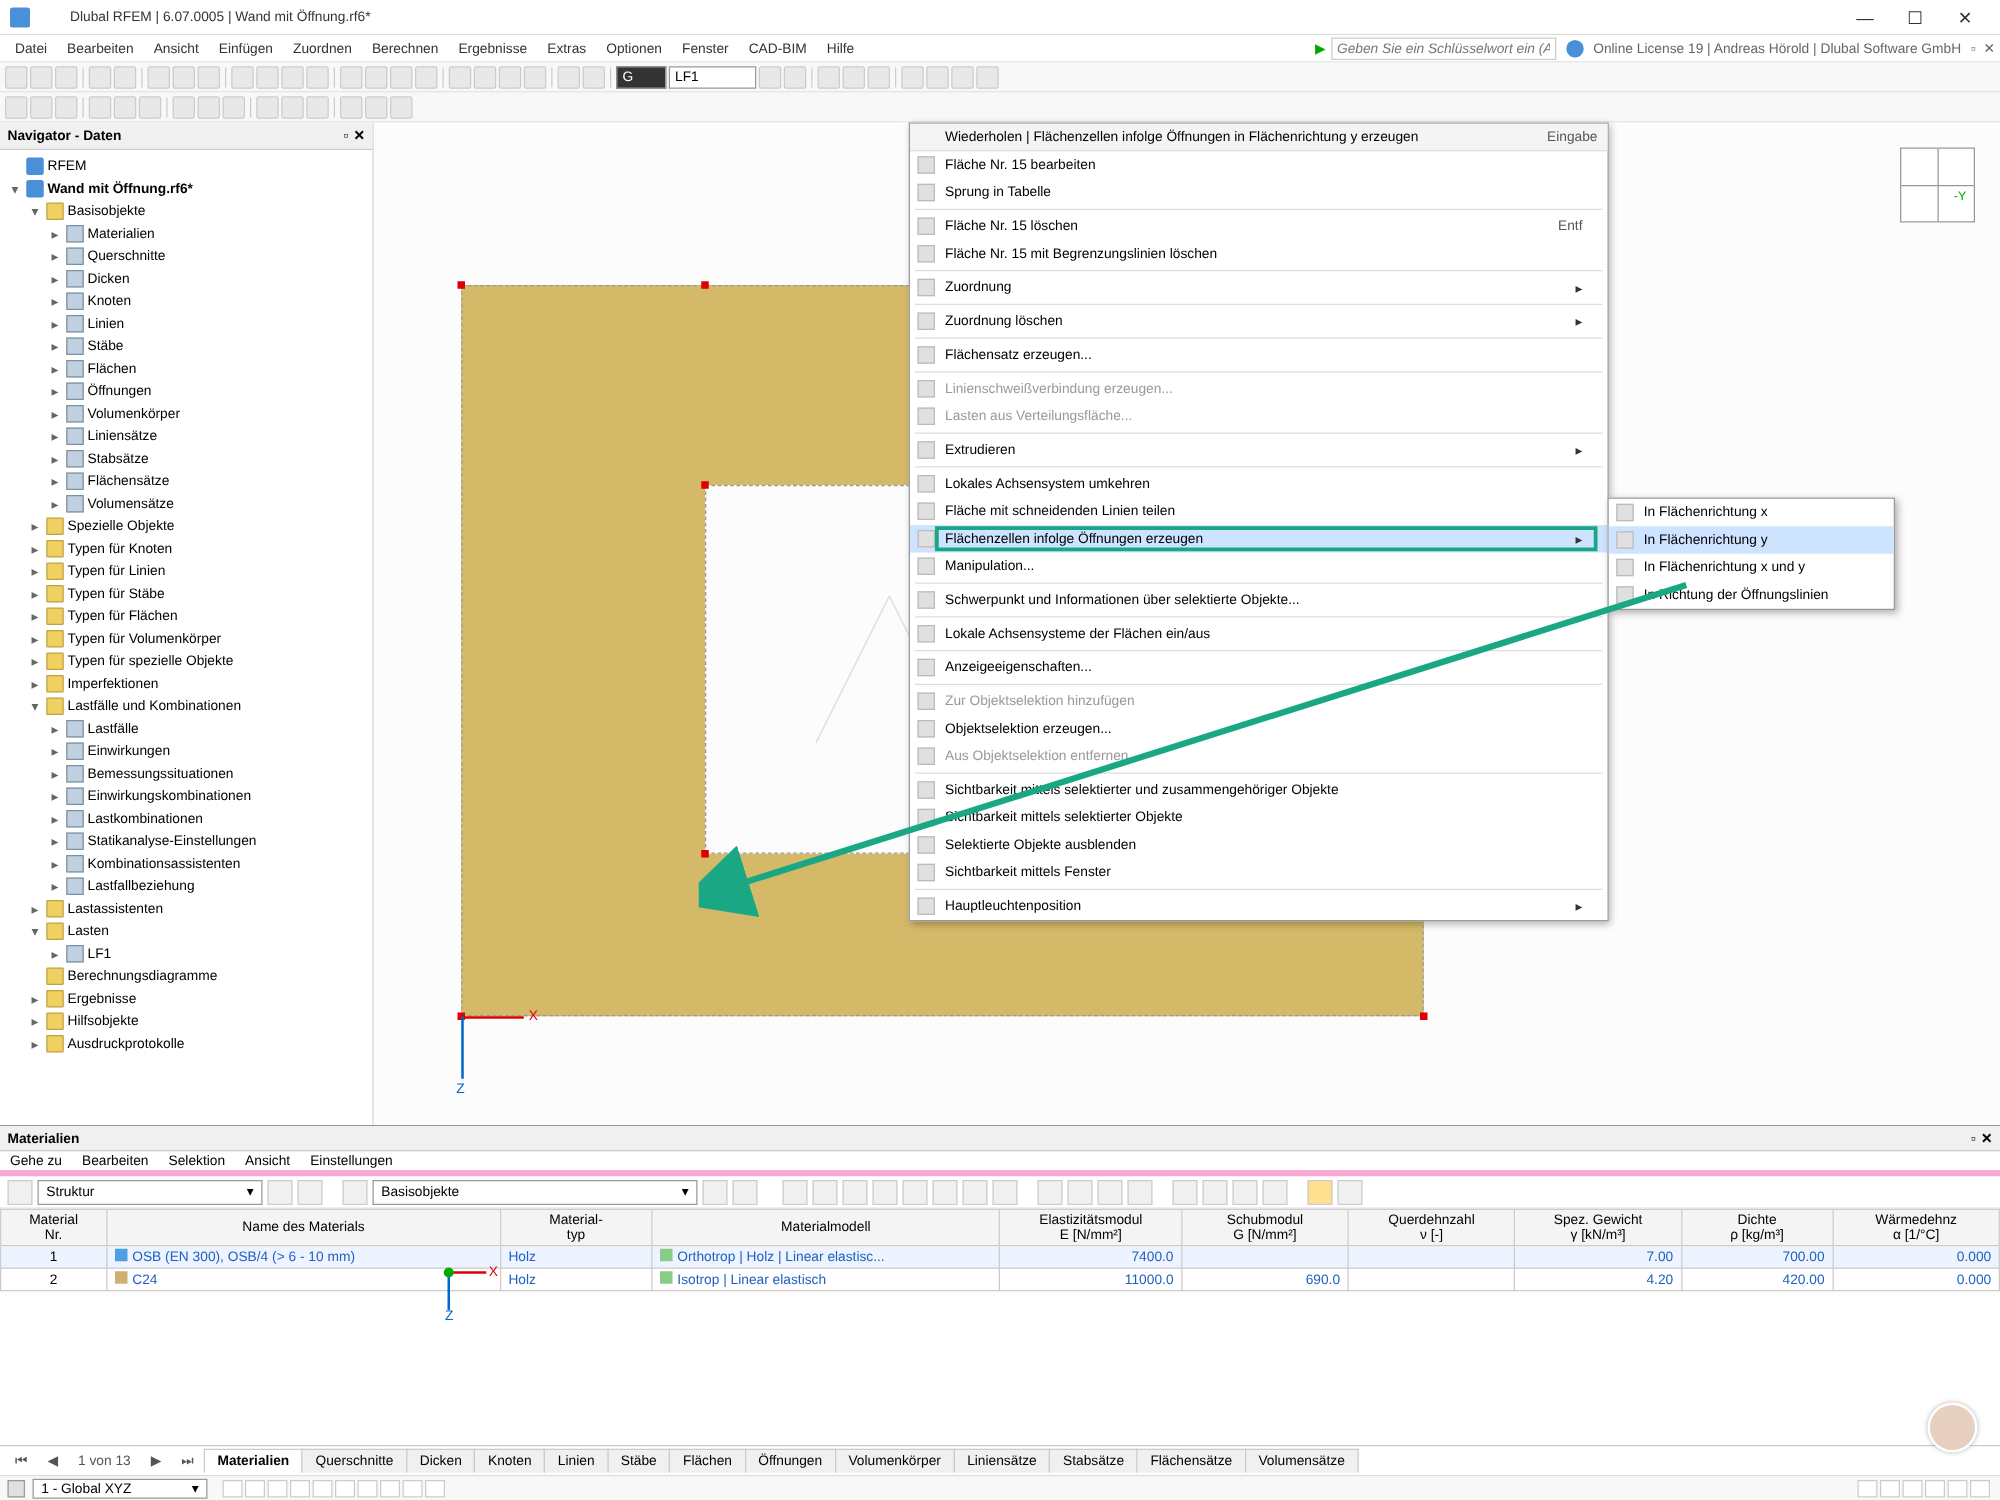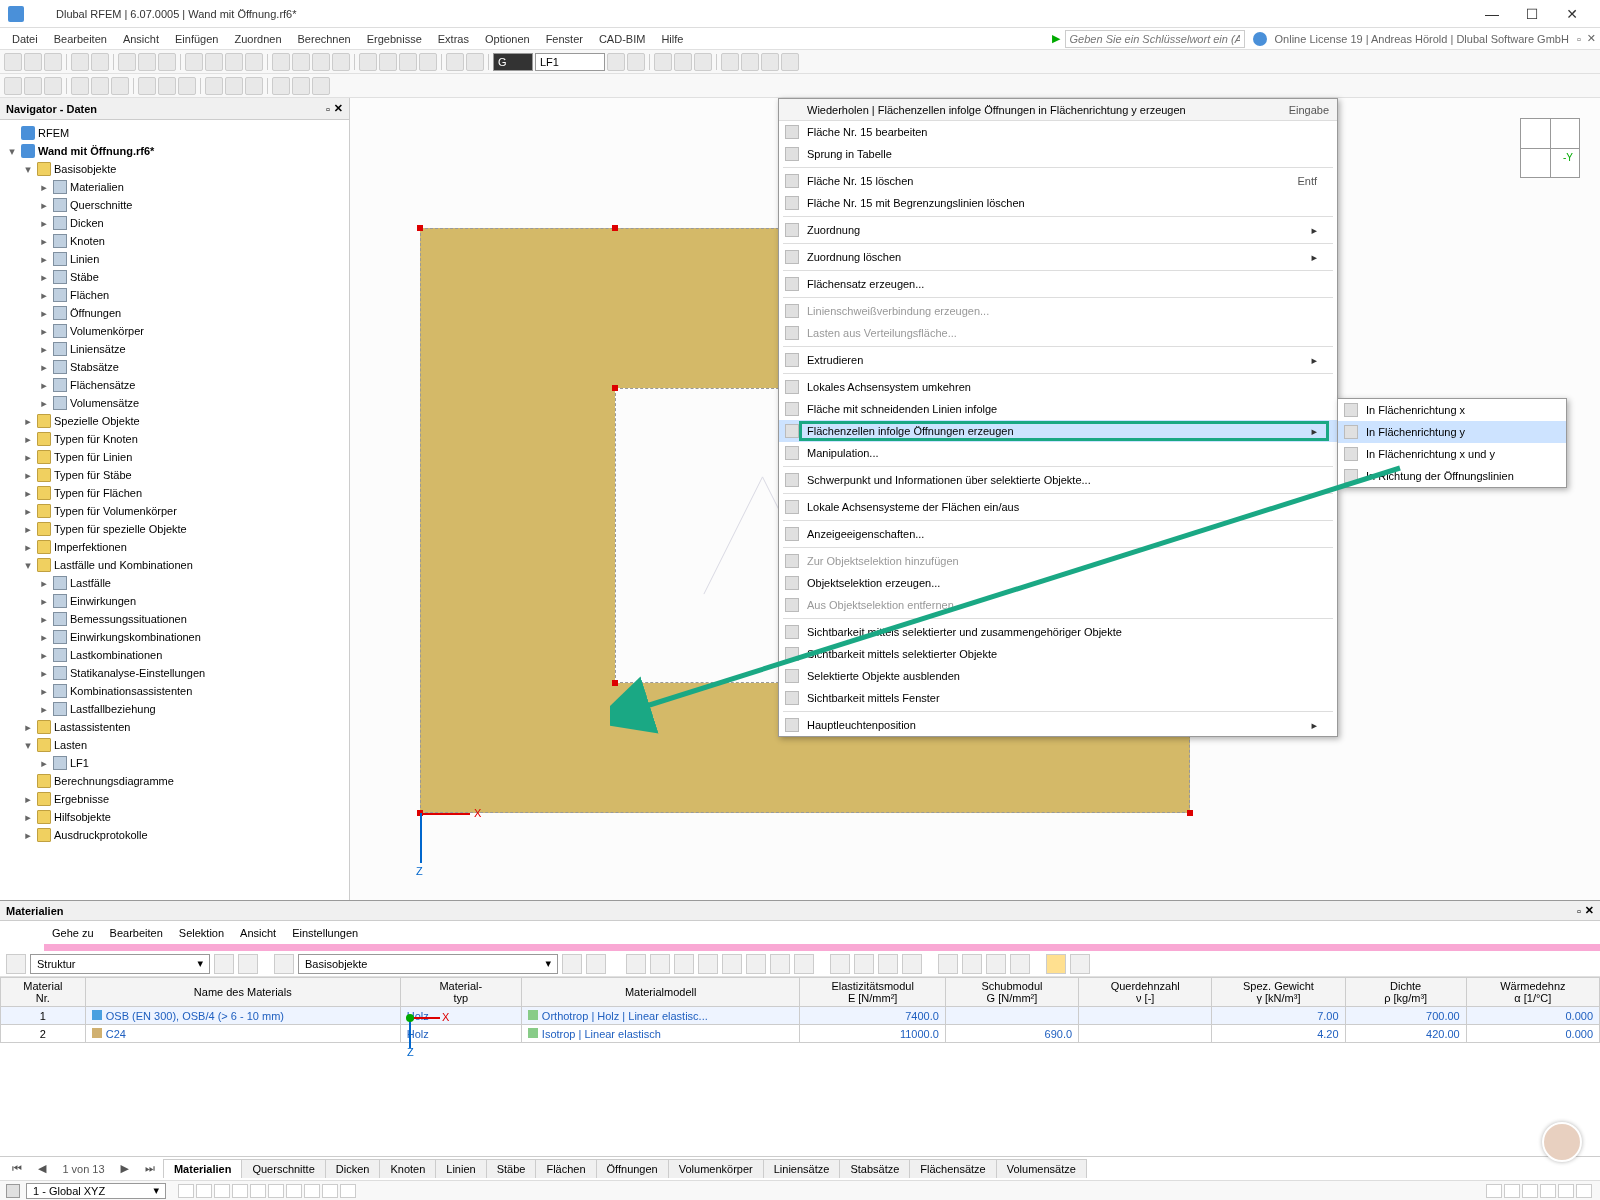--- a/index.html
+++ b/index.html
@@ -17,21 +17,21 @@
 .menubar .license { color: #666; margin-left: 8px; }
 
 .toolbar { height: 24px; background: #f8f8f8; display: flex; align-items: center; padding: 0 4px; border-bottom: 1px solid #e0e0e0; gap: 2px; }
 .toolbar .tbtn { width: 18px; height: 18px; background: #e8e8e8; border: 1px solid #ccc; border-radius: 2px; }
 .toolbar .sep { width: 1px; height: 16px; background: #ccc; margin: 0 2px; }
 .toolbar .combo { height: 18px; border: 1px solid #999; background: #fff; padding: 0 4px; min-width: 40px; display: inline-flex; align-items: center; }
 .toolbar .combo.dark { background: #333; color: #fff; }
 
 .main { display: flex; height: calc(100% - 28px - 22px - 48px - 280px - 20px); }
 
-.navigator { width: 350px; background: #fff; border-right: 1px solid #ccc; display: flex; flex-direction: column; }
+.navigator { width: 299px; background: #fff; border-right: 1px solid #ccc; display: flex; flex-direction: column; }
 .nav-header { height: 22px; background: #f0f0f0; border-bottom: 1px solid #ccc; display: flex; align-items: center; padding: 0 6px; font-weight: bold; }
 .nav-header .close { margin-left: auto; }
 .nav-tree { flex: 1; overflow: auto; padding: 4px 2px; }
 .nav-tree .node { display: flex; align-items: center; height: 18px; padding-left: 4px; white-space: nowrap; }
 .nav-tree .node .tw { width: 12px; text-align: center; color: #666; }
 .nav-tree .node .ic { width: 14px; height: 14px; margin: 0 3px; display: inline-block; }
 .nav-tree .ic.folder { background: #f0d060; border: 1px solid #c0a040; border-radius: 1px; }
 .nav-tree .ic.obj { background: #c0d0e0; border: 1px solid #8090a0; }
 .nav-tree .ic.root { background: #4a90d9; border-radius: 2px; }
 
@@ -63,21 +63,21 @@
 .ctxmenu .hdr { height: 22px; display: flex; align-items: center; padding: 0 8px 0 28px; background: #f4f4f4; border-bottom: 1px solid #ddd; }
 .ctxmenu .hdr .rt { margin-left: auto; color: #555; }
 .ctxmenu .sep { height: 1px; background: #ddd; margin: 2px 4px; }
 
 .submenu { position: absolute; left: 100%; top: 0; background: #fff; border: 1px solid #999; box-shadow: 2px 2px 6px rgba(0,0,0,0.3); min-width: 230px; }
 
 .arrow-annot { position: absolute; z-index: 200; pointer-events: none; }
 
 .bottom-panel { height: 280px; background: #fff; border-top: 1px solid #999; display: flex; flex-direction: column; }
 .bp-header { height: 20px; background: #f0f0f0; display: flex; align-items: center; padding: 0 6px; font-weight: bold; border-bottom: 1px solid #ccc; }
-.bp-menubar { height: 30px; display: flex; align-items: center; padding: 0 8px; gap: 16px; border-bottom: 7px solid #f9a8d4; margin-left: 44px; }
+.bp-menubar { height: 20px; display: flex; align-items: center; padding: 0 8px; gap: 16px; border-bottom: 5px solid #f9a8d4; }
 .bp-toolbar { height: 26px; display: flex; align-items: center; padding: 0 6px; gap: 4px; border-bottom: 1px solid #e0e0e0; }
 .bp-combo { height: 20px; border: 1px solid #999; padding: 0 6px; background: #fff; min-width: 180px; display: flex; align-items: center; }
 .bp-tbtn { width: 20px; height: 20px; border: 1px solid #ccc; background: #f0f0f0; }
 .bp-table { flex: 1; overflow: auto; }
 .bp-table table { border-collapse: collapse; width: 100%; }
 .bp-table th, .bp-table td { border: 1px solid #ccc; padding: 2px 6px; font-size: 11px; text-align: left; height: 18px; }
 .bp-table th { background: #f4f4f4; font-weight: normal; text-align: center; }
 .bp-table td.num { text-align: right; color: #2060c0; }
 .bp-table td.center { text-align: center; }
 .bp-table td.link { color: #2060c0; }
@@ -500,21 +500,21 @@
           <span>Extrudieren</span>
           <span class="arrow">▸</span>
         </div>
         <div class="sep"></div>
         <div class="row">
           <span class="ic"></span>
           <span>Lokales Achsensystem umkehren</span>
         </div>
         <div class="row">
           <span class="ic"></span>
-          <span>Fläche mit schneidenden Linien infolge</span>
+          <span>Fläche mit schneidenden Linien teilen</span>
         </div>
         <div class="row hlbox" style="position: relative;">
           <span class="ic"></span>
           <span>Flächenzellen infolge Öffnungen erzeugen</span>
           <span class="arrow">▸</span>
           <div class="submenu" style="top: -22px;">
             <div class="row">
               <span class="ic"></span>
               <span>In Flächenrichtung x</span>
             </div>

